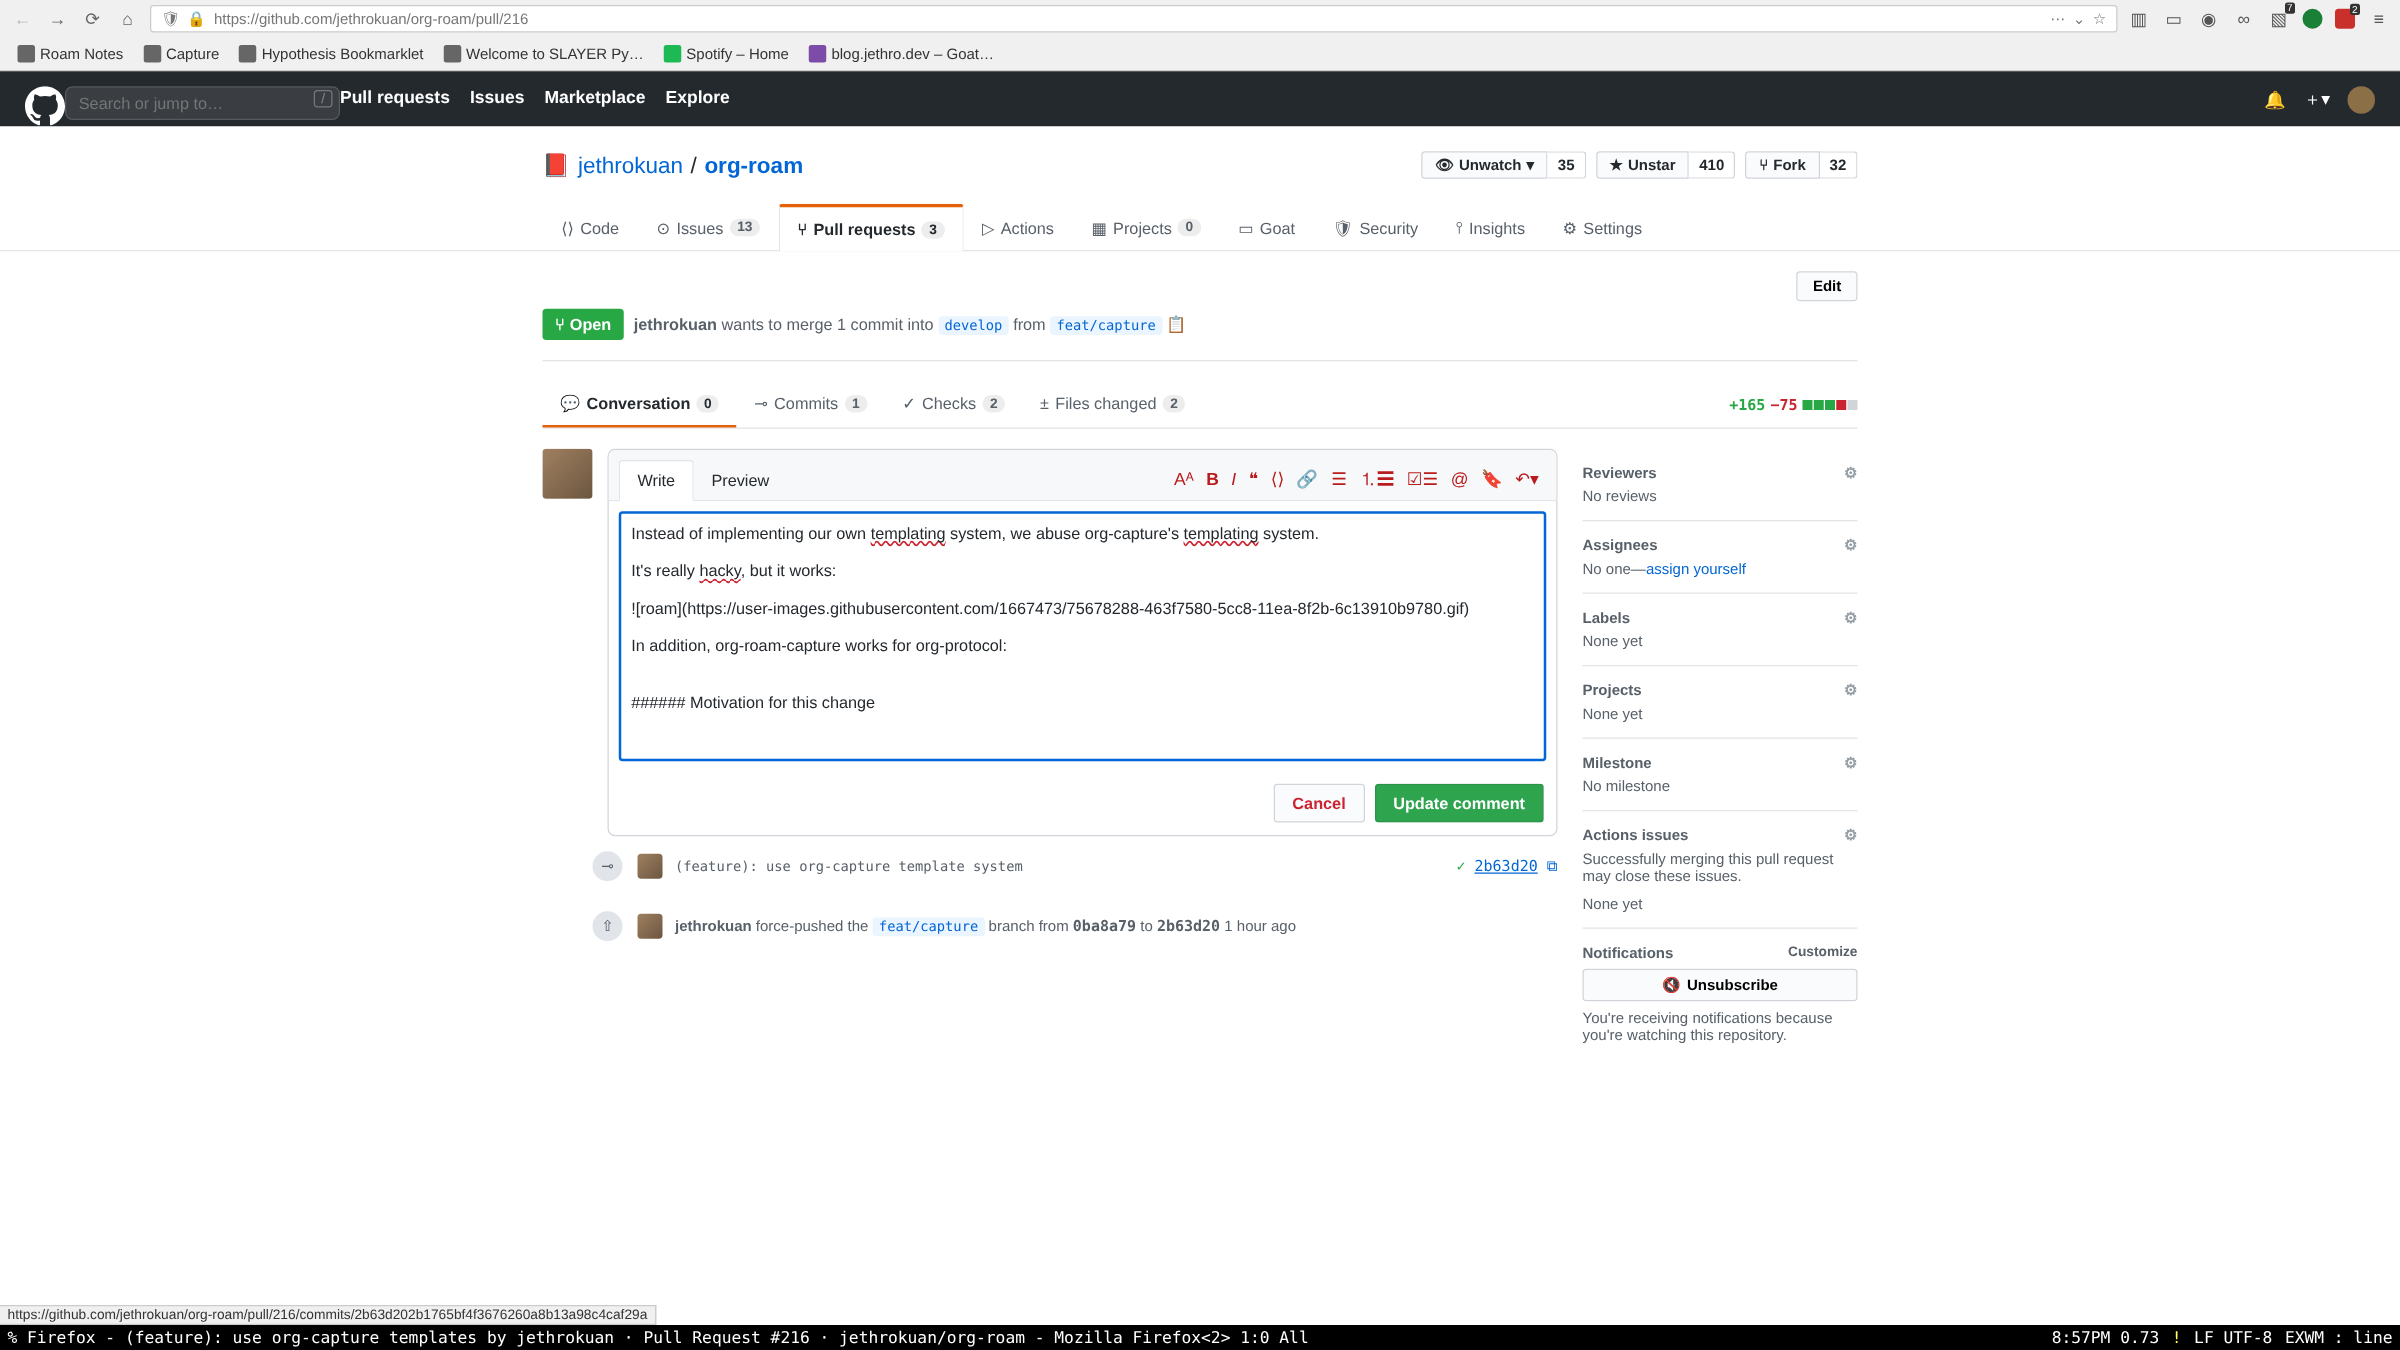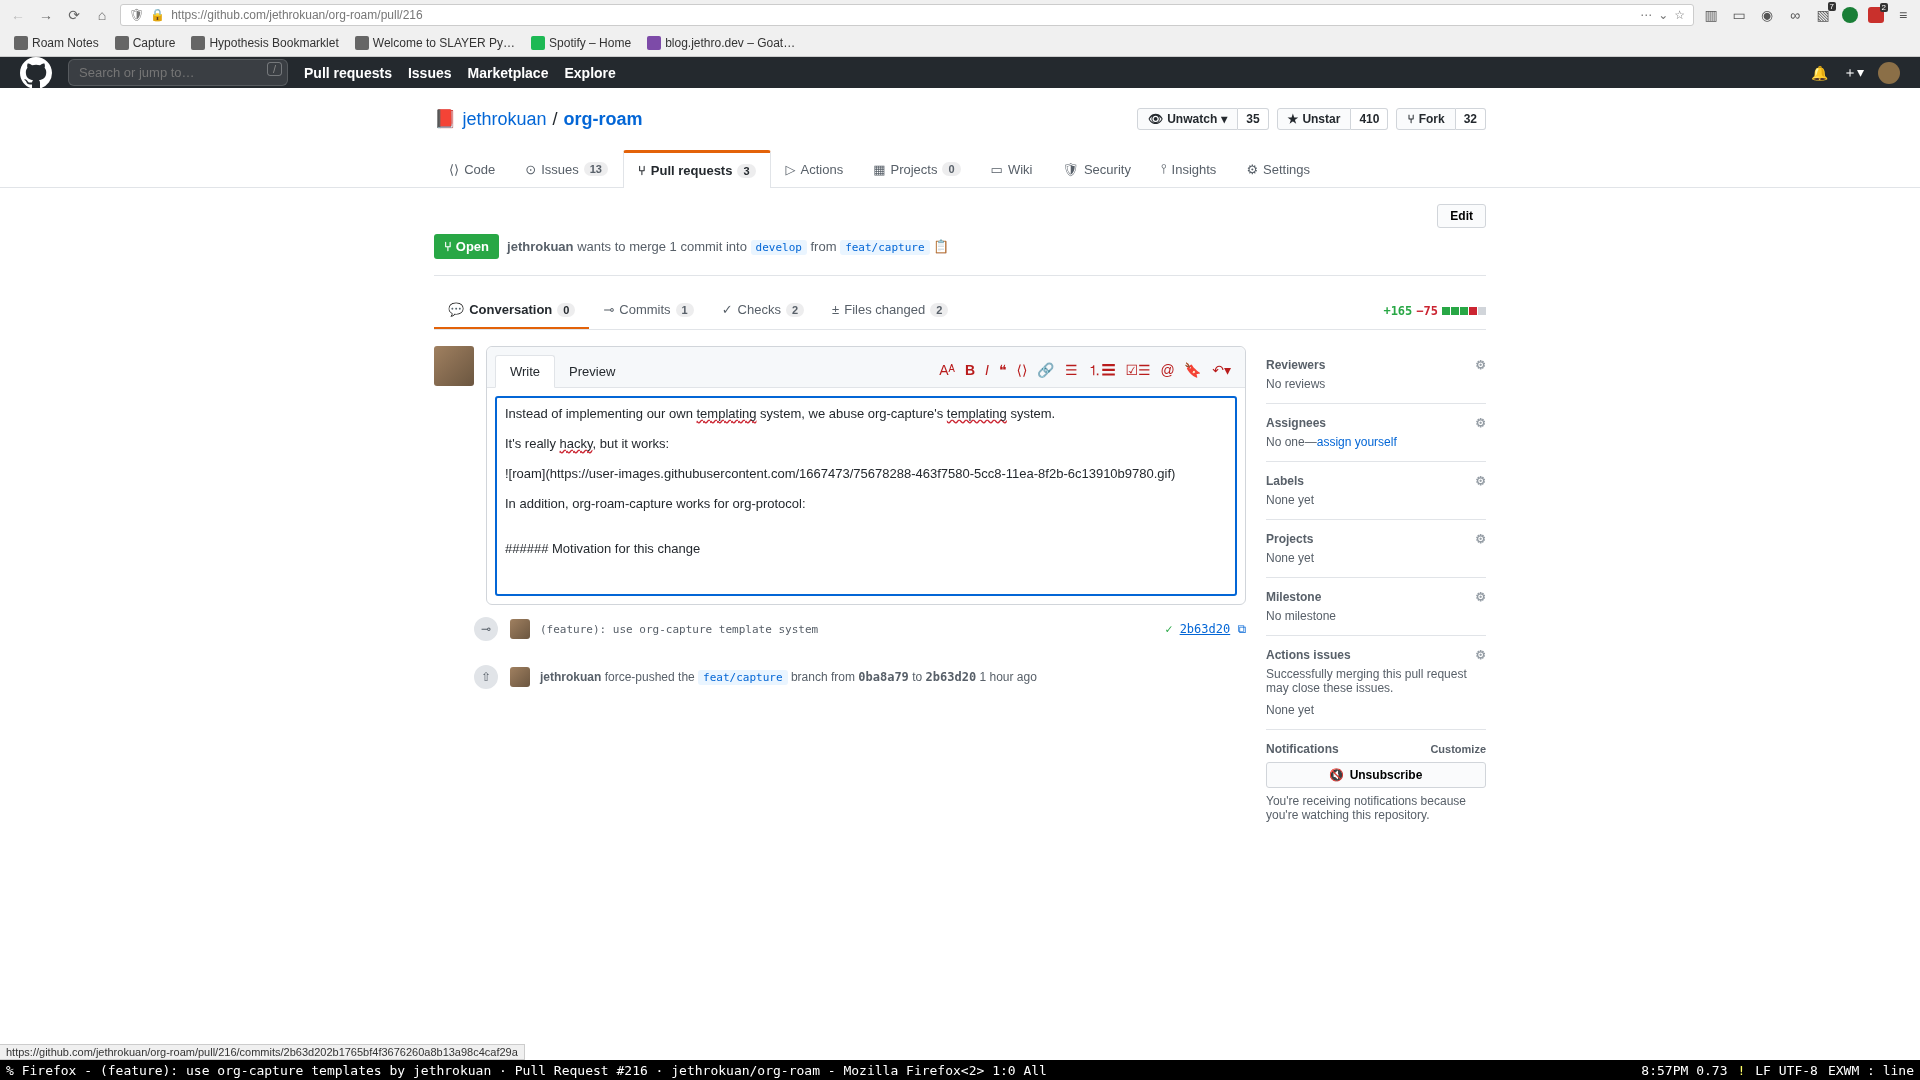--- a/index.html
+++ b/index.html
@@ -15,21 +15,21 @@
 .browser-icon { width: 18px; height: 18px; display: flex; align-items: center; justify-content: center; color: #555; font-size: 14px; }
 .badge-icon { position: relative; }
 .badge-icon .badge { position: absolute; top: -4px; right: -4px; background: #333; color: #fff; font-size: 8px; padding: 0 2px; border-radius: 2px; }
 .bookmarks-bar { display: flex; gap: 4px; padding: 3px 8px; height: 26px; align-items: center; }
 .bookmark { display: flex; align-items: center; gap: 4px; padding: 2px 6px; font-size: 12px; color: #333; cursor: pointer; }
 .bookmark-icon { width: 14px; height: 14px; border-radius: 2px; background: #666; }
 .bookmark-icon.green { background: #1db954; }
 .bookmark-icon.purple { background: #7d4ba8; }
 
 
-.gh-header { background: #24292e; color: #fff; display: flex; align-items: center; padding: 12px 20px; gap: 16px; height: 31px; }
+.gh-header { background: #24292e; color: #fff; display: flex; align-items: flex-start; padding: 12px 20px; gap: 0; height: 44px; }
 .gh-logo { width: 32px; height: 32px; fill: #fff; }
 .gh-search { position: relative; width: 220px; }
 .gh-search input { width: 100%; background: rgba(255,255,255,0.1); border: 1px solid rgba(255,255,255,0.15); border-radius: 6px; padding: 5px 10px; color: #ccc; font-size: 13px; }
 .gh-search .slash { position: absolute; right: 6px; top: 3px; border: 1px solid rgba(255,255,255,0.3); border-radius: 3px; padding: 0 5px; font-size: 11px; color: #888; }
 .gh-nav { display: flex; gap: 16px; }
 .gh-nav a { color: #fff; font-weight: 600; font-size: 14px; text-decoration: none; }
 .gh-header-right { margin-left: auto; display: flex; gap: 14px; align-items: center; }
 .gh-avatar { width: 22px; height: 22px; border-radius: 50%; background: #8b6f47; }
 
 
@@ -250,21 +250,21 @@
         <span>▷</span>
         <span>Actions</span>
       </div>
     <div class="repo-tab">
         <span>▦</span>
         <span>Projects</span>
         <span class="counter">0</span>
       </div>
     <div class="repo-tab">
         <span>▭</span>
-        <span>Wiki</span>
+        <span>Goat</span>
       </div>
     <div class="repo-tab">
         <span>🛡</span>
         <span>Security</span>
       </div>
     <div class="repo-tab">
         <span>⫯</span>
         <span>Insights</span>
       </div>
     <div class="repo-tab">
@@ -351,20 +351,24 @@
 
 It's really <span class="spell-err">hacky</span>, but it works:
 
 ![roam](https://user-images.githubusercontent.com/1667473/75678288-463f7580-5cc8-11ea-8f2b-6c13910b9780.gif)
 
 In addition, org-roam-capture works for org-protocol:
 
 
 ###### Motivation for this change</div>
           </div>
+          <div class="comment-actions">
+            <button class="btn-cancel">Cancel</button>
+            <button class="btn-primary">Update comment</button>
+          </div>
         </div>
       </div>
 
       <div class="timeline-item">
         <div class="timeline-badge">⊸</div>
         <div class="small-avatar"></div>
         <span class="commit-msg">(feature): use org-capture template system</span>
         <span class="commit-hash"><span class="check-icon">✓</span> <span style="text-decoration:underline">2b63d20</span> ⧉</span>
       </div>
 

